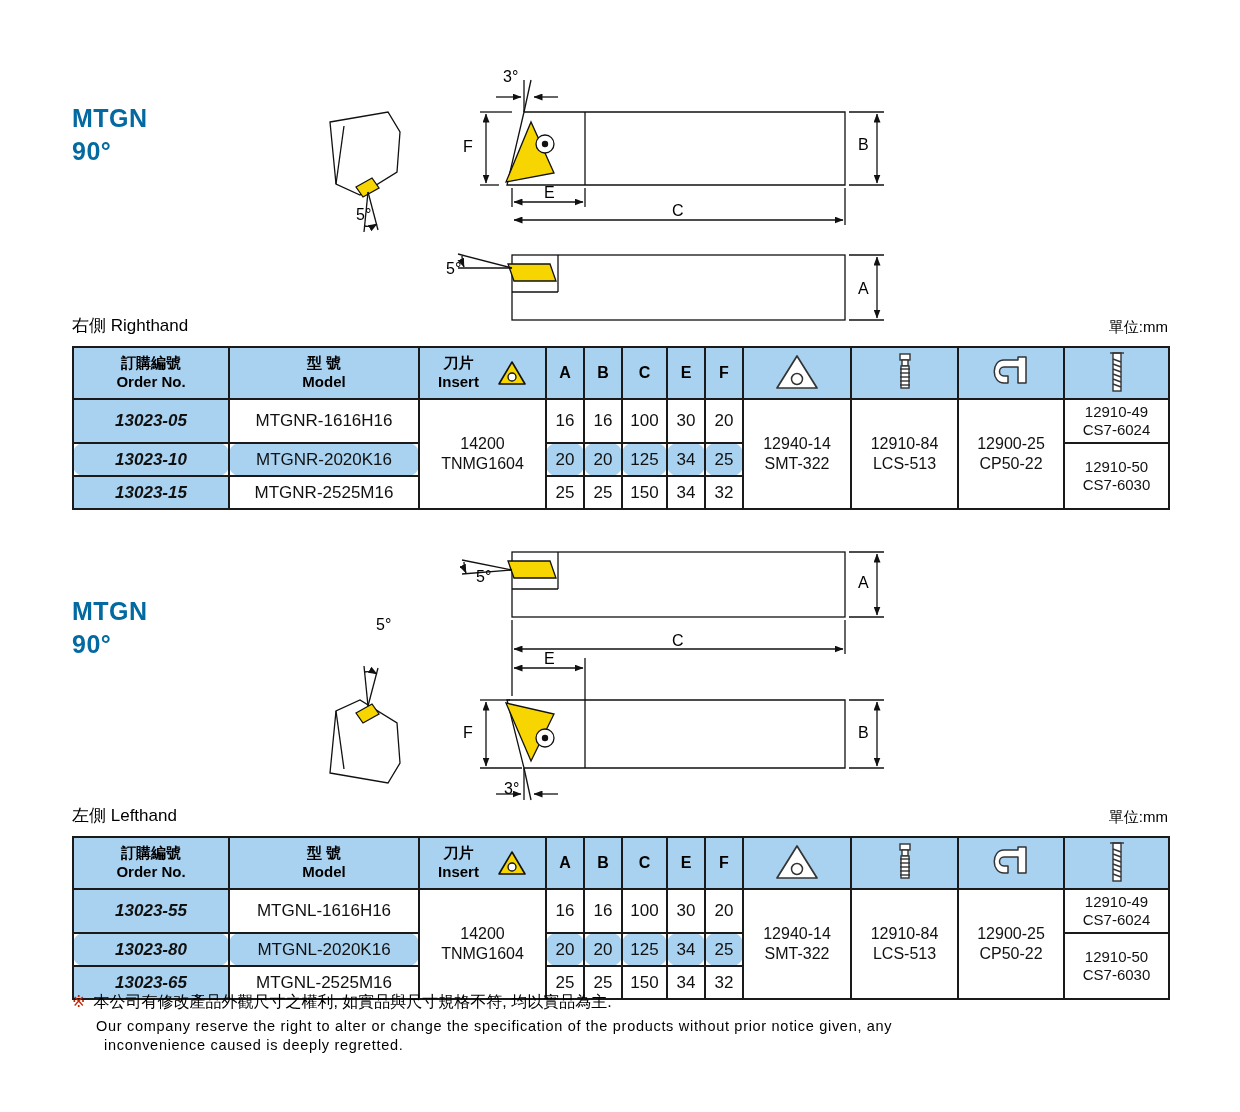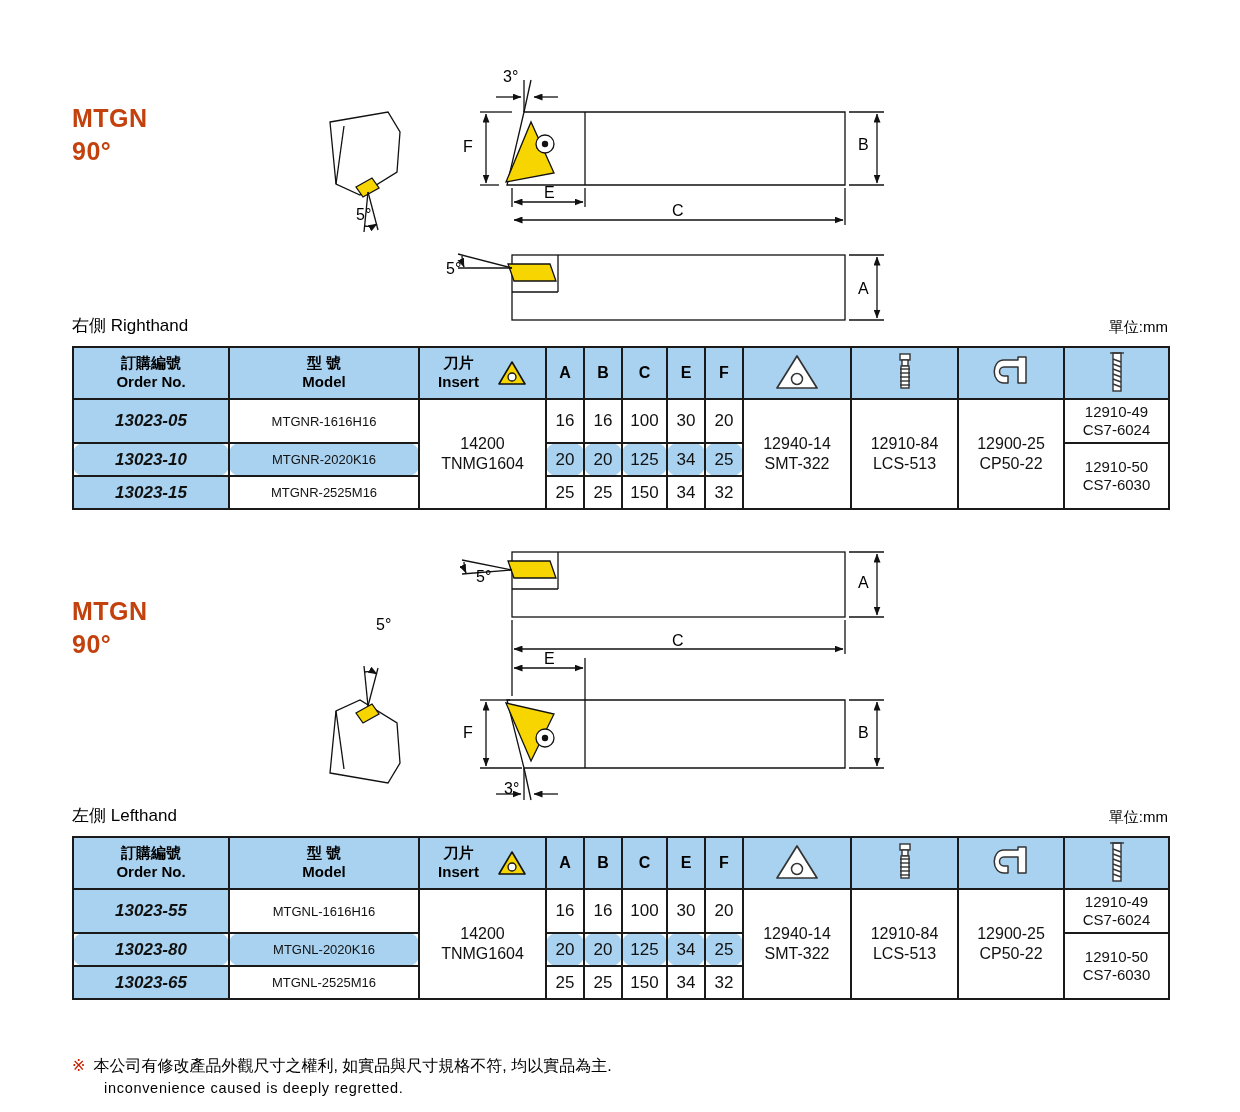--- a/index.html
+++ b/index.html
@@ -1,29 +1,29 @@
 <!DOCTYPE html>
 <html><head>
 <meta charset="utf-8">
 <style>
   html,body{margin:0;padding:0;}
   body{width:1240px;height:1112px;background:#ffffff;color:#111;
        font-family:"Liberation Sans","DejaVu Sans",sans-serif;}
   .page{position:relative;width:1240px;height:1112px;overflow:hidden;background:#fff;}
   .abs{position:absolute;}
-  .series{font-weight:bold;font-size:25px;line-height:1.3;color:#c2410c;letter-spacing:.5px;}
+  .series{font-weight:bold;font-size:25px;line-height:1.3;color:#0369a1;letter-spacing:.5px;}
   .caption{display:flex;justify-content:space-between;align-items:flex-end;width:1096px;}
   .hand{font-size:17px;color:#000000;}
   .unit{font-size:15px;color:#000;}
   table.spec{border-collapse:collapse;table-layout:fixed;background:#fff;}
   table.spec th,table.spec td{border:2px solid #1a1a1a;text-align:center;vertical-align:middle;padding:0;overflow:hidden;}
   .hd th{background:#a8d2f0;font-weight:bold;font-size:15px;color:#000;}
   .hd th.dimh{font-size:16px;}
   td.ord{background:#a8d2f0;font-weight:bold;font-style:italic;font-size:17px;}
-  td.mdl{font-size:13px;}
+  td.mdl{font-size:17px;}
   td.dim{font-size:17px;}
   td.part{font-size:16px;background:#fff;}
   td.wh{background:#fff !important;}
   tr.hl td{background:#a8d2f0;border-radius:11px;}
   .two{display:flex;flex-direction:column;line-height:1.25;align-items:center;justify-content:center;}
   .two.small{font-size:15px;line-height:1.2;}
   .insh{display:flex;align-items:center;justify-content:center;gap:18px;}
   .dimlbl{position:absolute;font-size:16px;color:#000;white-space:nowrap;}
   .drawing{pointer-events:none;}
   .footer{color:#000;}
@@ -496,20 +496,21 @@
       <td class="mdl">MTGNL-2525M16</td>
       <td class="dim">25</td>
       <td class="dim">25</td>
       <td class="dim">150</td>
       <td class="dim">34</td>
       <td class="dim">32</td>
     </tr>
   </tbody>
     </table>
 
-  <div class="footer abs" style="left:72px;top:1056px;width:1100px;">
+  <div class="footer abs" style="left:72px;top:992px;width:1100px;">
     <div class="f1">
       <span class="mark">※</span><span>本公司有修改產品外觀尺寸之權利, 如實品與尺寸規格不符, 均以實品為主.</span>
     </div>
+    <div class="en1">Our company reserve the right to alter or change the specification of the products without prior notice given, any</div>
     <div class="en2">inconvenience caused is deeply regretted.</div>
   </div>
 
 </div>
 
 </body></html>

